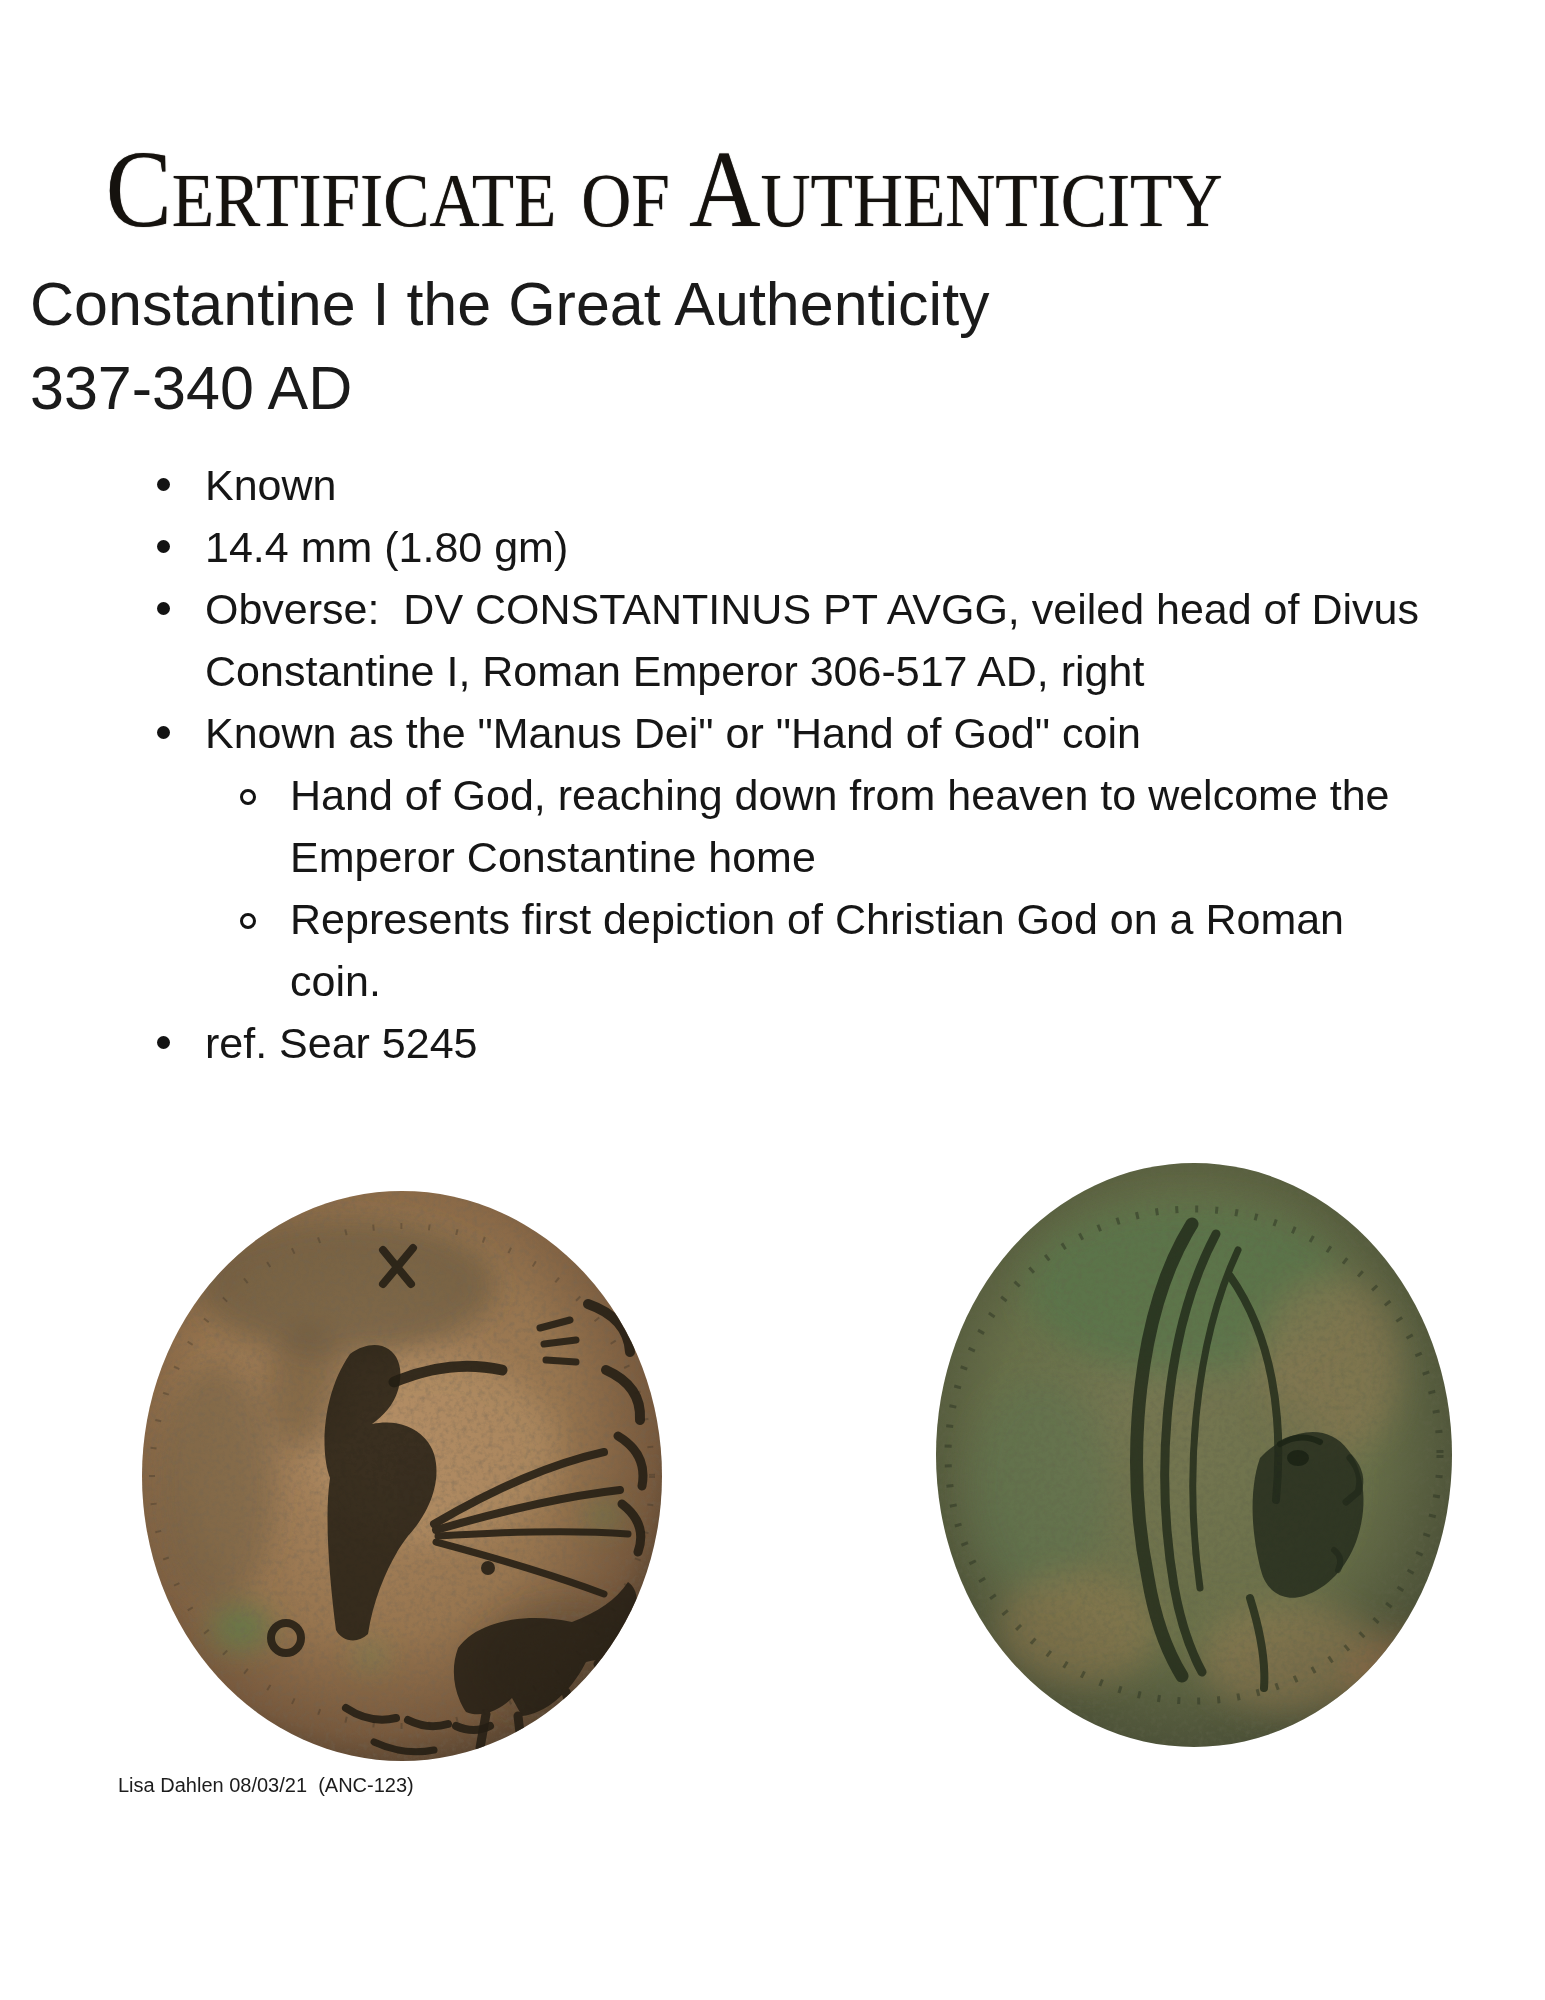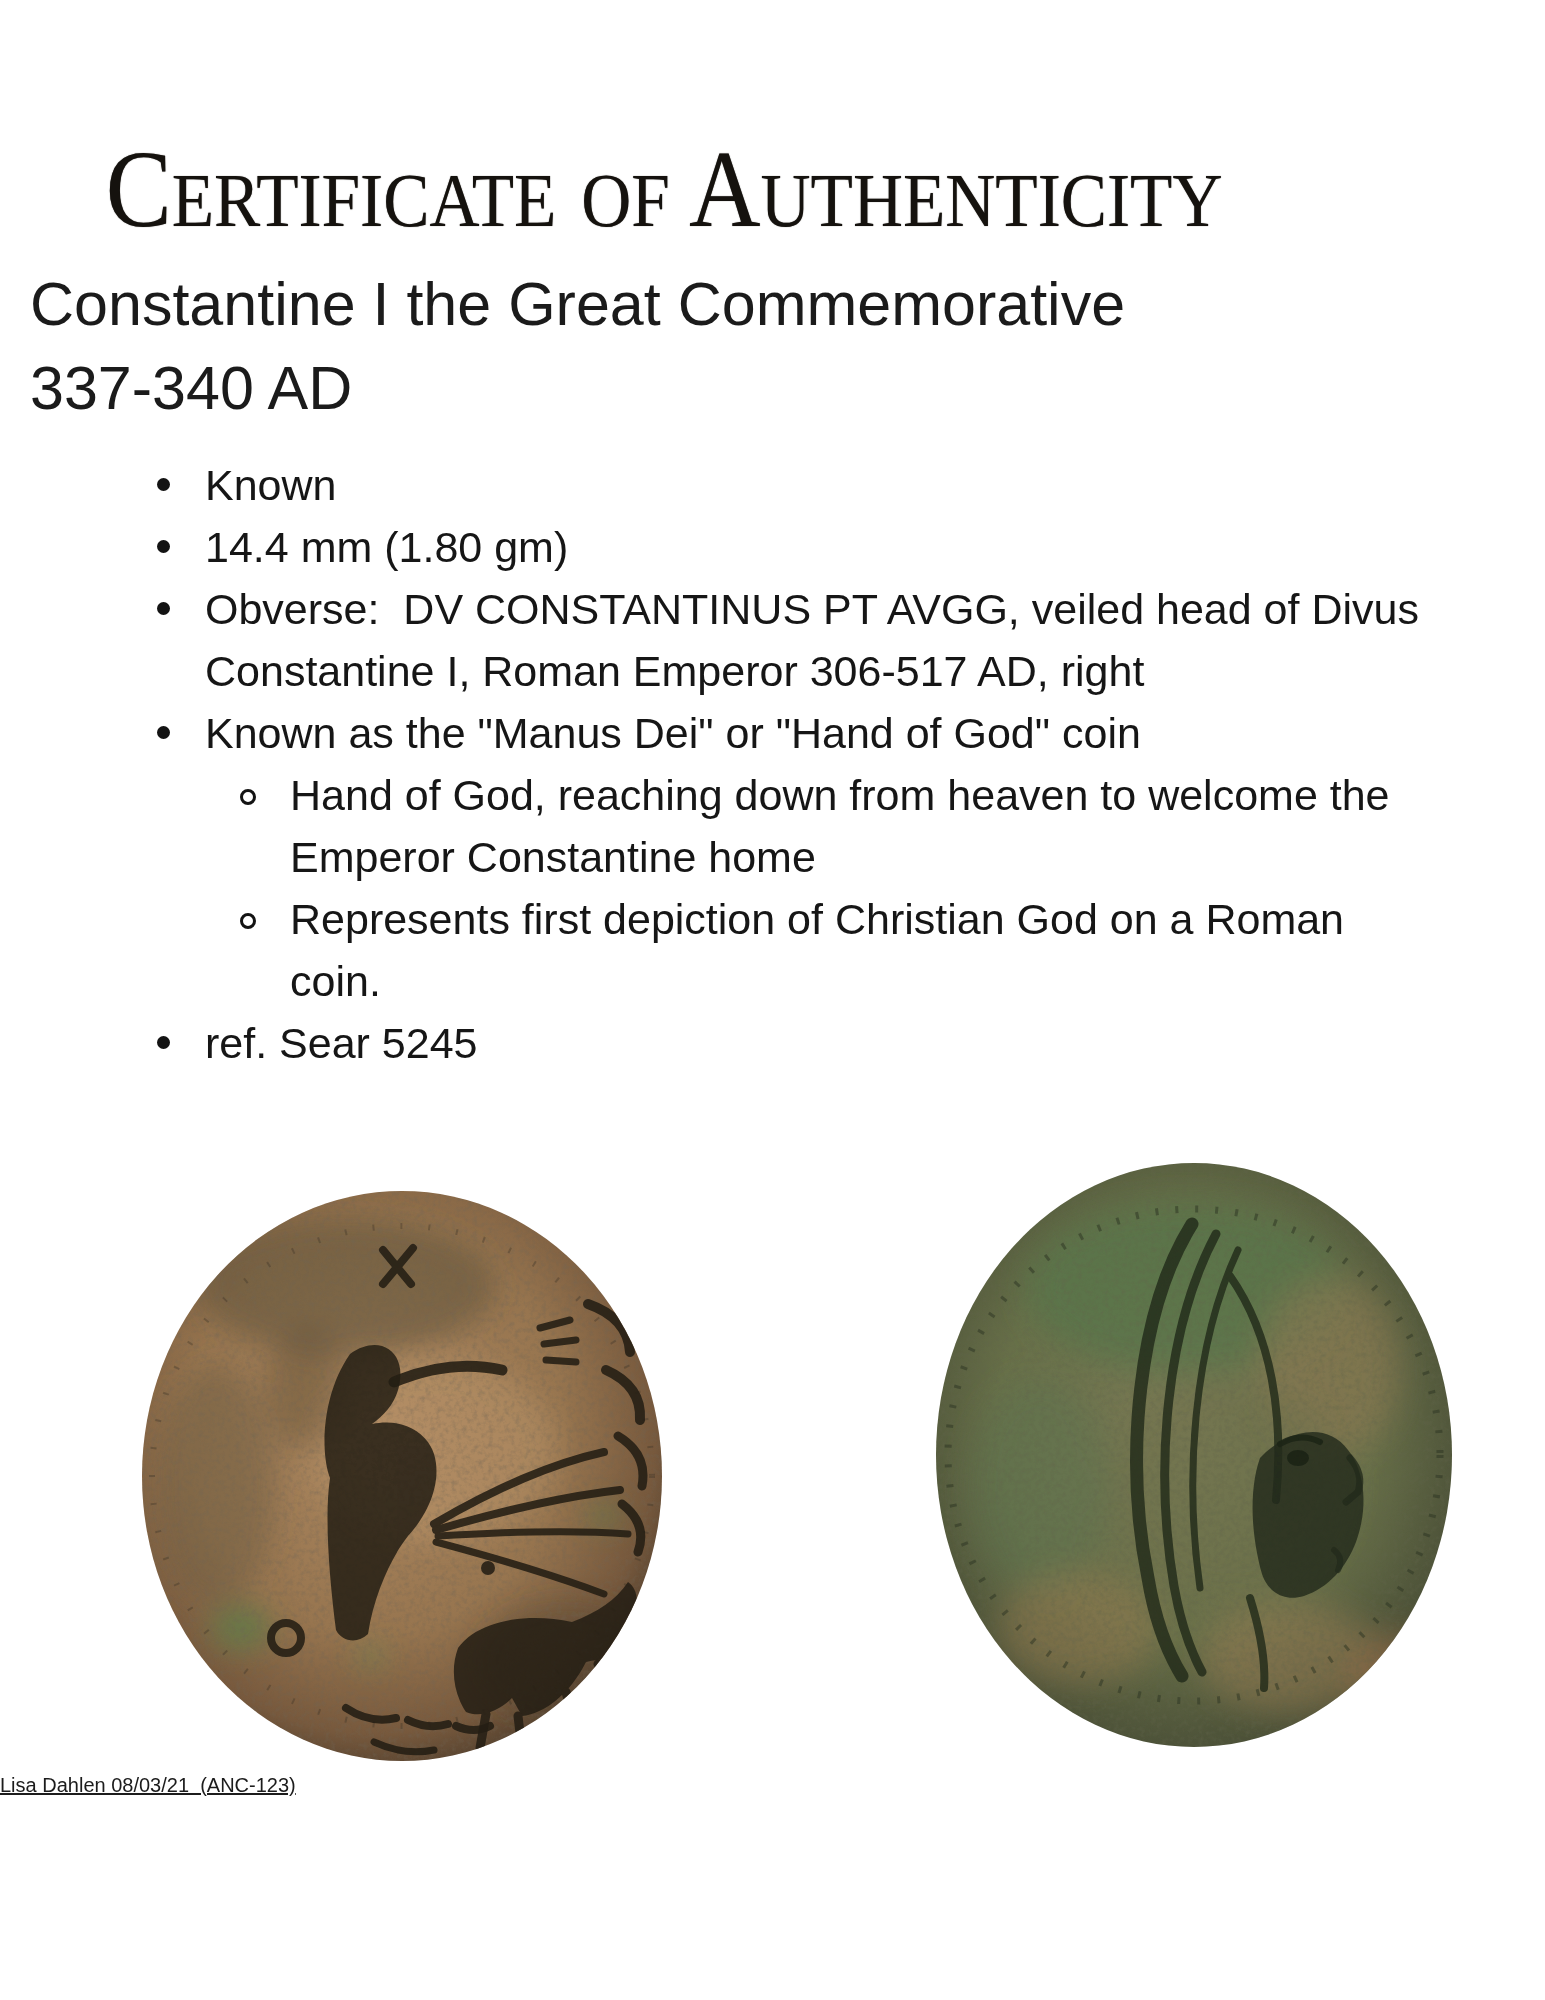--- a/index.html
+++ b/index.html
@@ -36,33 +36,33 @@
     width:10px;height:10px;border-radius:50%;
     border:3px solid #131313;background:transparent;
   }
   .coins{
     margin-top:84px;height:612px;display:flex;align-items:flex-start;
   }
   .coin{flex:0 0 auto;}
   .coin-left{margin-left:136px;margin-top:28px;width:533px;height:580px;}
   .coin-right{margin-left:261px;width:529px;height:595px;}
   .footer{
-    margin-top:2px;
-    font-size:20px;line-height:26px;color:#1c1c1c;white-space:pre-wrap;text-decoration:underline;
+    margin-left:118px;margin-top:2px;
+    font-size:20px;line-height:26px;color:#1c1c1c;white-space:pre-wrap;
   }
 </style>
 </head>
 <body>
 
 <div class="page">
 
   <div class="header">
     <div class="title">Certificate of Authenticity</div>
     <div class="subtitle">
-      <div>Constantine I the Great Commemorative</div>
+      <div>Constantine I the Great Authenticity</div>
       <div>337-340 AD</div>
     </div>
   </div>
 
   <ul class="details">
       <li class="l1">Known</li>
       <li class="l1">14.4 mm (1.80 gm)</li>
       <li class="l1">Obverse:  DV CONSTANTINUS PT AVGG, veiled head of Divus Constantine I, Roman Emperor 306-517 AD, right</li>
       <li class="l1">Known as the "Manus Dei" or "Hand of God" coin</li>
       <li class="l2">Hand of God, reaching down from heaven to welcome the Emperor Constantine home</li>

